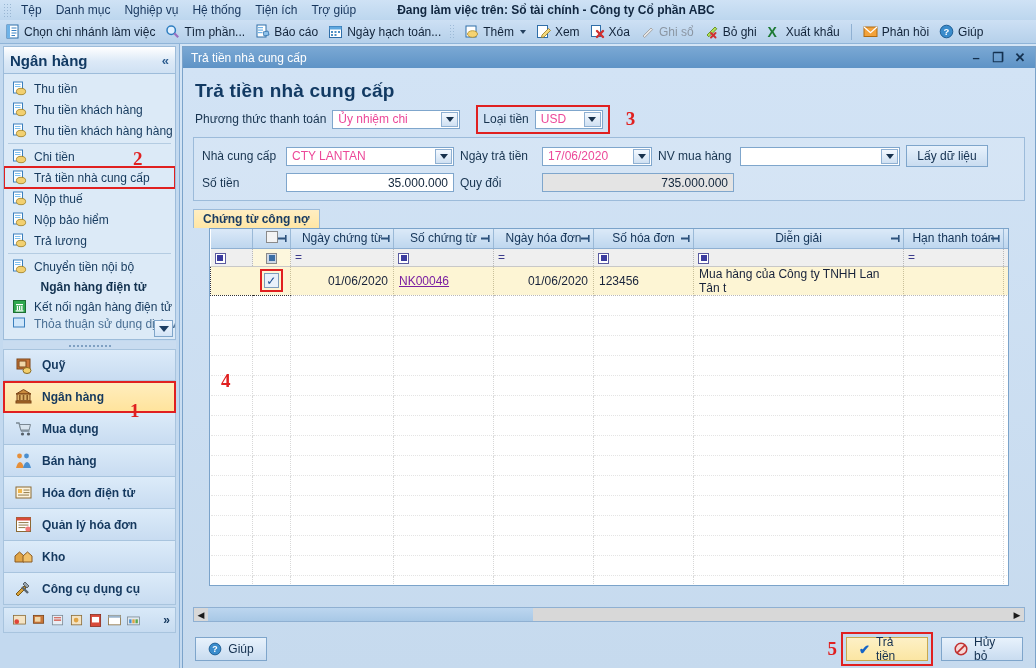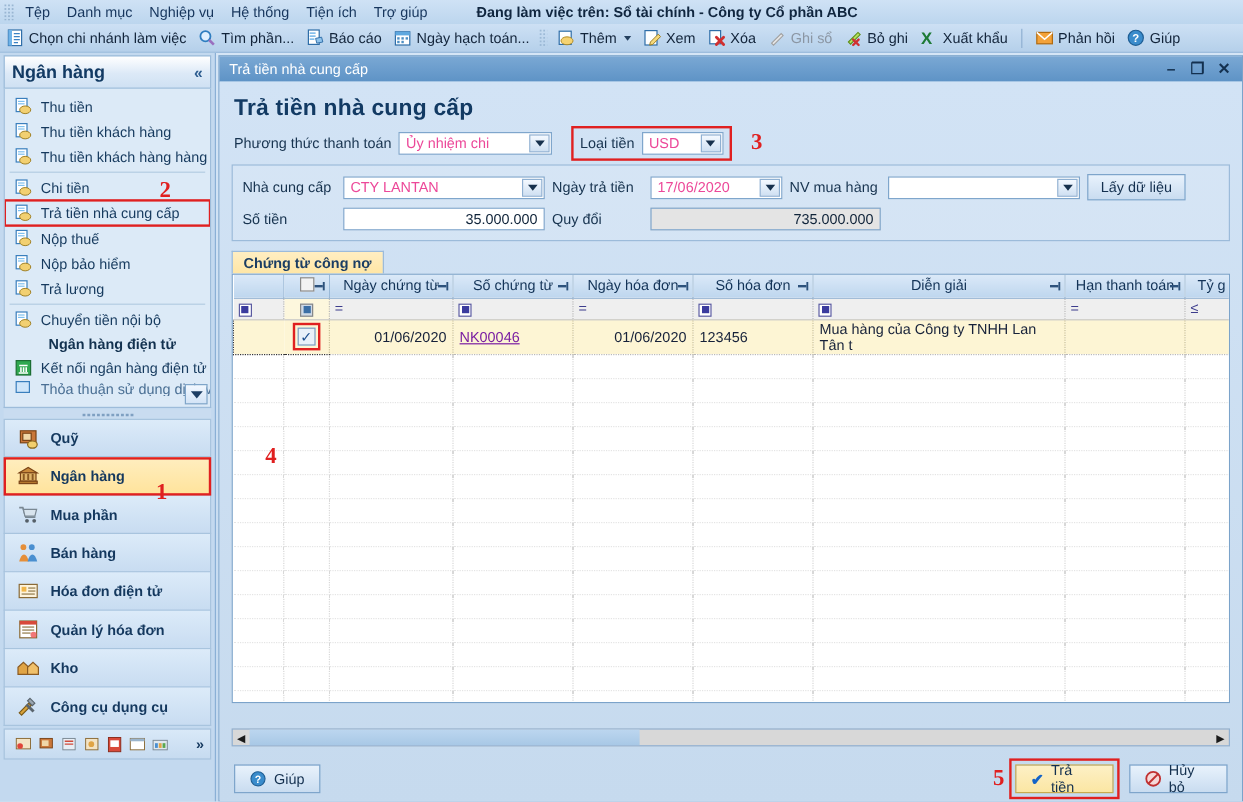--- a/index.html
+++ b/index.html
@@ -176,21 +176,21 @@
   .numfield.ro { background:#e4e4e4; }
 
   
   .tabstrip { margin: 9px 0 0 10px; display:flex; align-items:flex-end; height: 18px; }
   .tab {
     background: linear-gradient(180deg,#ffeec2 0%,#ffe6a5 100%);
     border: 1px solid #9cbbda; border-bottom: none;
     padding: 2px 9px 2px 9px; font-size: 12px; font-weight: bold; color:#1b3d63;
   }
   .tablewrap {
-    margin: 0 10px; height: 358px; background: #ffffff;
+    margin: 0 26px; height: 358px; background: #ffffff;
     border: 1px solid #7ba3ca; overflow: hidden; position: relative;
   }
   table.grid { border-collapse: collapse; width: 980px; table-layout: fixed; }
   table.grid th {
     height: 19px; font-size: 12px; font-weight: normal; color:#133357;
     background: linear-gradient(180deg,#dbe9f8 0%,#bed6ee 100%);
     border-right: 1px solid #9ab9d7; border-bottom: 1px solid #8fb0d2;
     position: relative; padding: 0 4px;
   }
   th .pin { position:absolute; right:3px; top:3px; width:9px;height:9px; }
@@ -584,21 +584,21 @@
 
       <div class="nav-item">
         <span class="ico" style="width:19px;height:19px;flex:0 0 19px">
           <svg width="19" height="19" viewBox="0 0 19 19">
               <path d="M2 4 h3 l2.5 8 h8" fill="none" stroke="#7a8893" stroke-width="1.4"></path>
               <path d="M5.5 5.5 h11 l-1.4 5.5 h-8.4z" fill="#d8e4ee" stroke="#7a8893"></path>
               <circle cx="8.5" cy="15" r="1.6" fill="#555f68"></circle>
               <circle cx="14.5" cy="15" r="1.6" fill="#555f68"></circle>
             </svg>
         </span>
-        <span>Mua phần</span>
+        <span>Mua dụng</span>
       </div>
 
       <div class="nav-item">
         <span class="ico" style="width:19px;height:19px;flex:0 0 19px">
           <svg width="19" height="19" viewBox="0 0 19 19">
               <circle cx="5.5" cy="5" r="2.4" fill="#e58f3a"></circle>
               <circle cx="12.5" cy="5" r="2.4" fill="#4a8fd0"></circle>
               <path d="M2 17 q1.5 -6 4 -6 t4 6z" fill="#e58f3a"></path>
               <path d="M9 17 q1.5 -6 4 -6 t4 6z" fill="#4a8fd0"></path>
             </svg>

